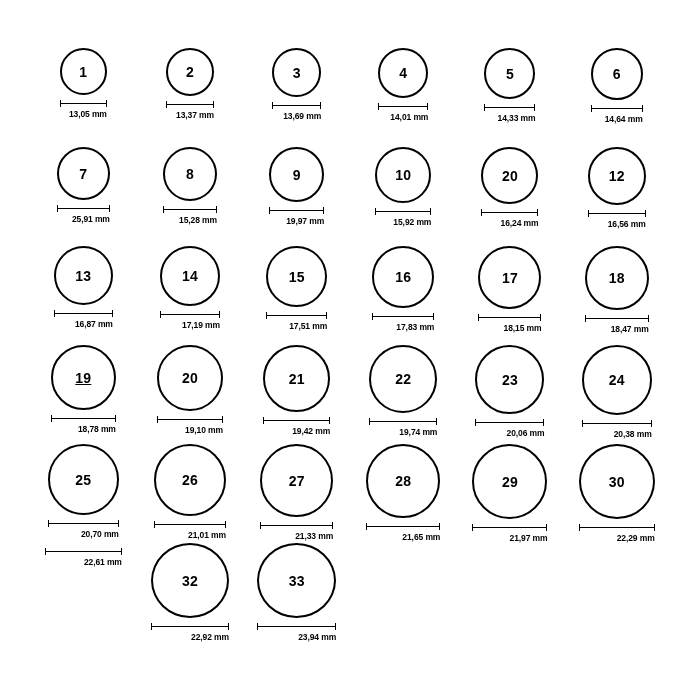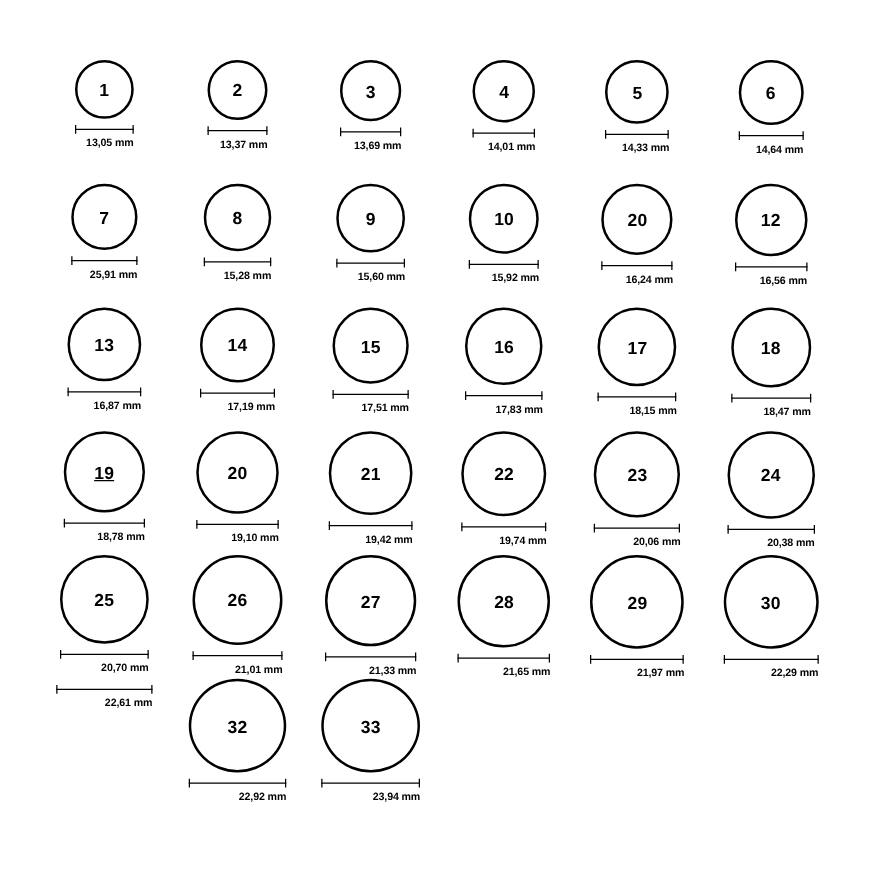--- a/index.html
+++ b/index.html
@@ -182,21 +182,21 @@
         </div>
       </div>
       <div class="cell">
         <div class="ring" style="width: 55px; height: 55px;">
           <span class="ring-label">9</span>
         </div>
         <div class="measure">
           <div class="bar" style="width: 55px;">
             <div class="line"></div>
           </div>
-          <div class="mm">15,60 mm</div>
+          <div class="mm">19,97 mm</div>
         </div>
       </div>
       <div class="cell">
         <div class="ring" style="width: 56px; height: 56px;">
           <span class="ring-label">10</span>
         </div>
         <div class="measure">
           <div class="bar" style="width: 56px;">
             <div class="line"></div>
           </div>

